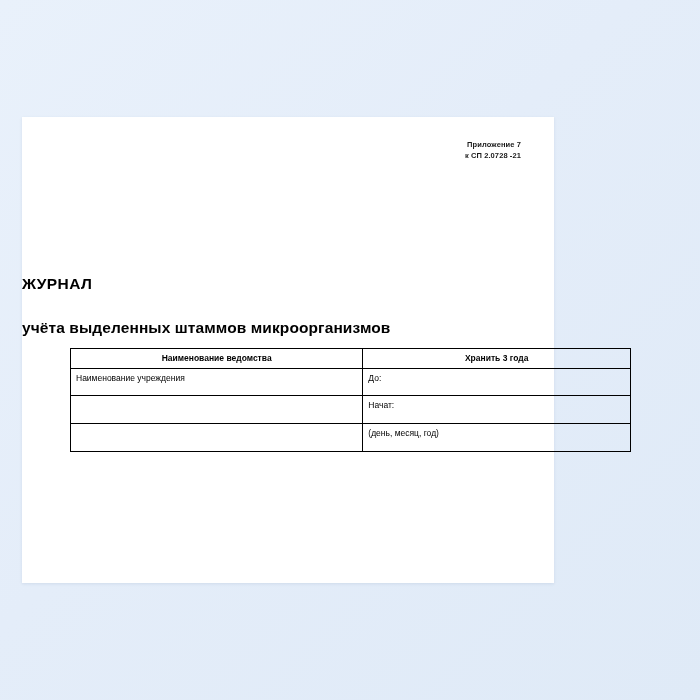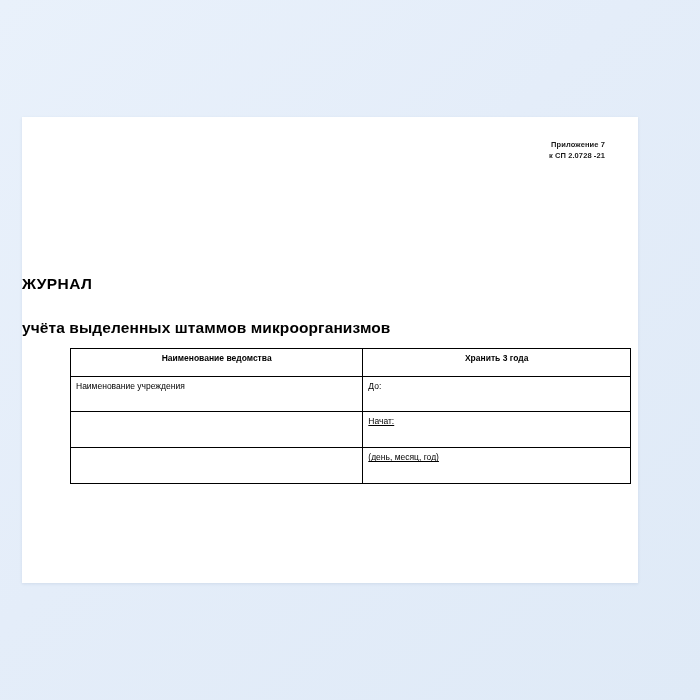--- a/index.html
+++ b/index.html
@@ -20,21 +20,21 @@
     height: 700px;
     background:
       linear-gradient(135deg, #e9f1fb 0%, #e4edf9 45%, #dfeaf7 100%);
   }
 
   
   #sheet {
     position: absolute;
     left: 22px;
     top: 117px;
-    width: 616px;
+    width: 532px;
     height: 466px;
     background: #ffffff;
     box-shadow: 0 1px 3px rgba(40,70,120,0.10);
   }
 
   
   .appendix {
     position: absolute;
     right: 33px;
     top: 23px;
@@ -75,42 +75,41 @@
   }
   table.doc {
     width: 100%;
     border-collapse: collapse;
     table-layout: fixed;
     font-size: 8.5px;
     color: #000;
   }
   table.doc td {
     border: 1px solid #000;
-    padding: 4px 5px 12px 5px;
+    padding: 4px 5px 4px 5px;
     vertical-align: top;
     line-height: 1.35;
   }
   col.c1 { width: 52.2%; }
   col.c2 { width: 47.8%; }
 
   td.hdr {
     font-weight: bold;
     text-align: center;
   }
   td.hdr-left {
     font-weight: bold;
     text-align: center;
   }
   td.tall {
     height: 18px;
     margin-left: 20px;
   }
   td.row-blank {
     height: 19px;
-    text-decoration: underline;
   }
   td.two-line {
     height: 26px;
   }
   td.center {
     text-align: left;
   }
 </style>
 </head>
 <body>

